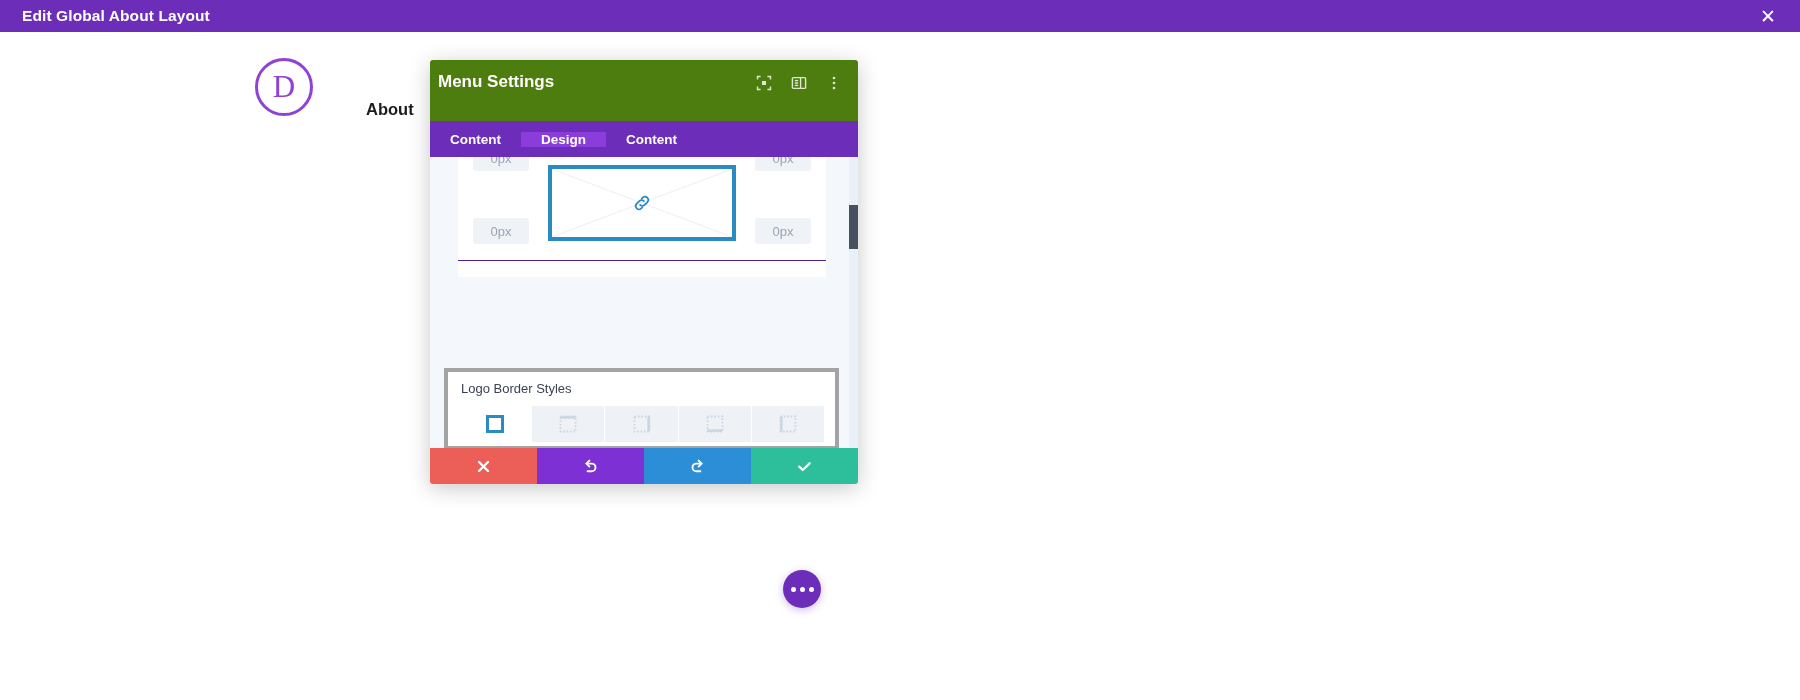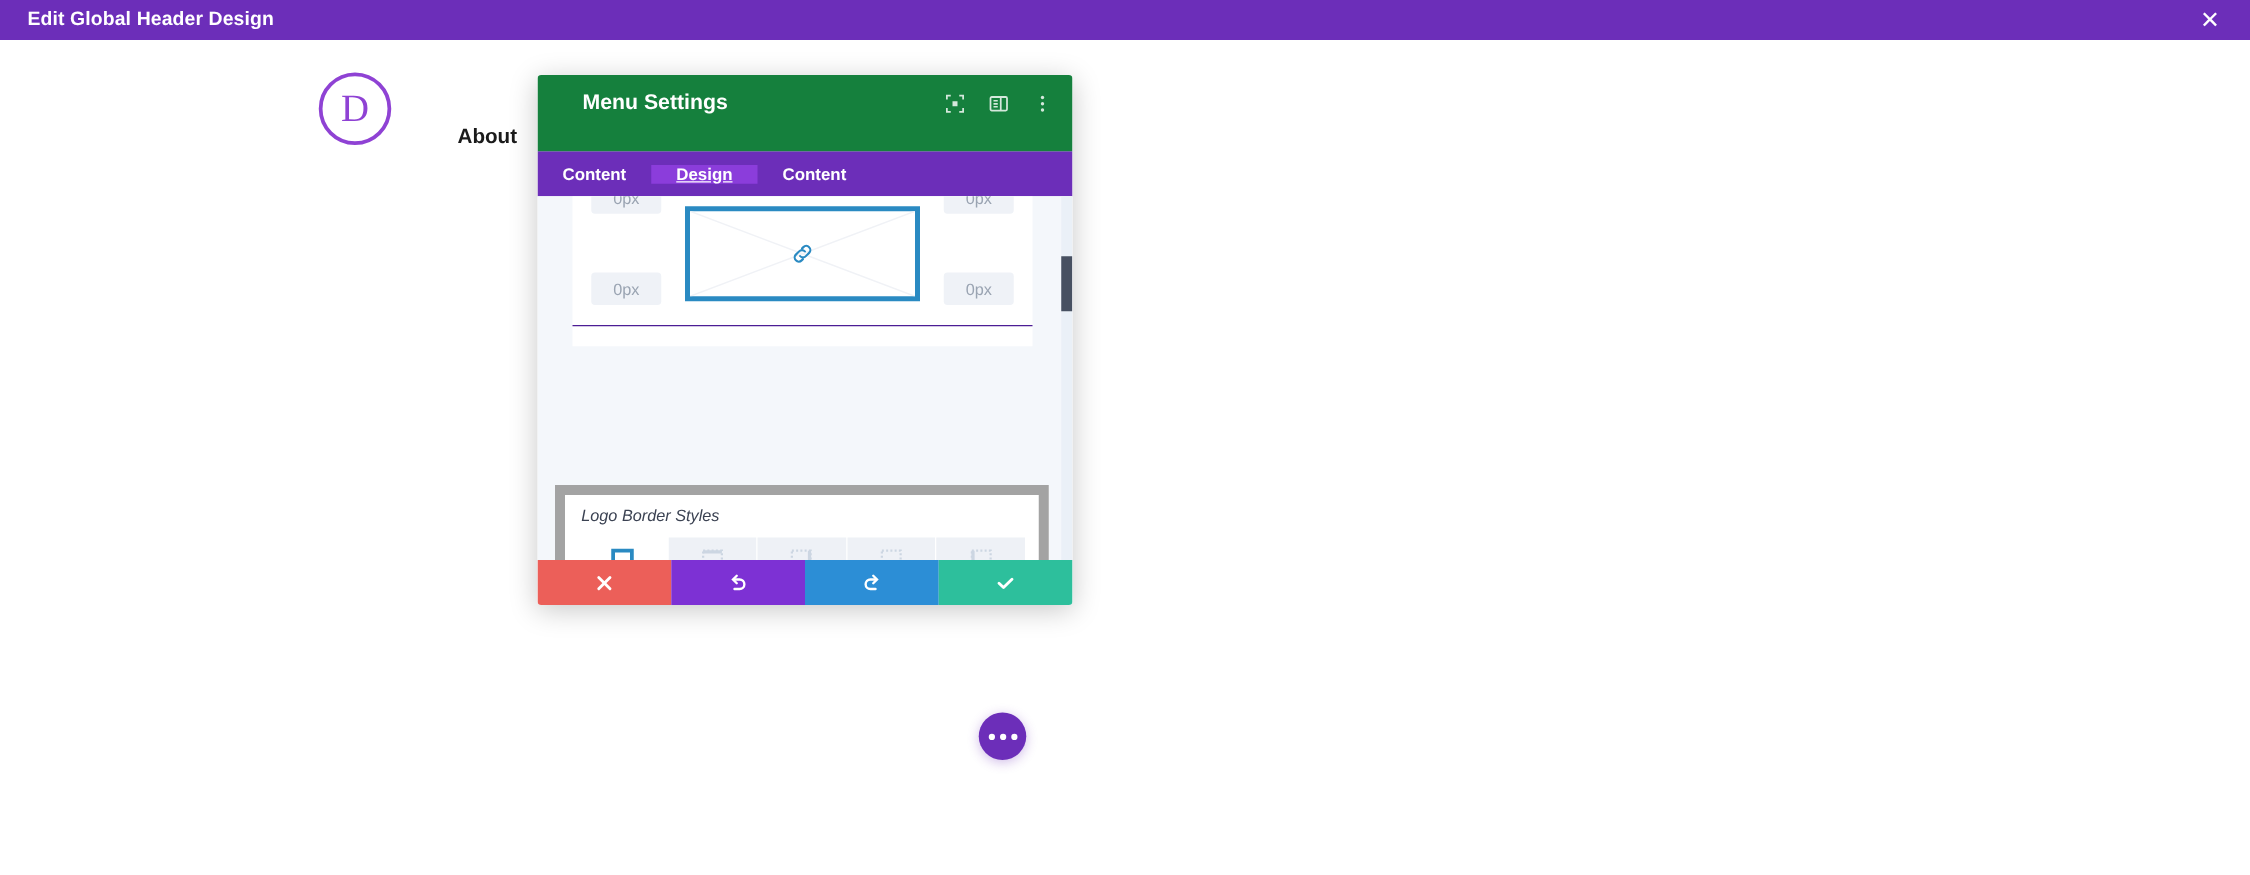--- a/index.html
+++ b/index.html
@@ -100,22 +100,22 @@
     height: 424px;
     background: #ffffff;
     box-shadow: 0 4px 22px rgba(0,0,0,0.22);
     overflow: hidden;
     border-radius: 3px;
   }
 
   .modal-head {
     position: relative;
     height: 61px;
-    background: #15803d;
-    padding: 11px 16px 0 36px;
+    background: #4d7c0f;
+    padding: 11px 16px 0 8px;
   }
   .modal-title {
     color: #ffffff;
     font-size: 17px;
     font-weight: bold;
     line-height: 1.25;
   }
   .modal-preset {
     color: #e8daf6;
     font-size: 12px;
@@ -153,21 +153,21 @@
     flex: none;
     color: #ffffff;
     font-size: 13.5px;
     font-weight: bold;
     display: flex;
     align-items: center;
     justify-content: center;
     cursor: pointer;
     padding: 0 20px;
   }
-  .tab.active { background: #8b3ddb; text-decoration: underline; }
+  .tab.active { background: #8b3ddb; }
 
   
   .modal-body {
     position: relative;
     height: 291px;
     background: #f4f7fb;
     overflow: hidden;
   }
   .body-inner {
     position: absolute;
@@ -225,28 +225,27 @@
     z-index: 2;
     width: 22px; height: 22px;
     display: flex;
     align-items: center;
     justify-content: center;
   }
 
   
   .highlight-box {
     position: absolute;
-    top: 231px;
+    top: 211px;
     left: 14px;
     width: 395px;
     height: 82px;
-    border: 8px solid #a3a3a3;
+    border: 4px solid #a3a3a3;
     background: #ffffff;
     z-index: 5;
-    font-style: italic;
   }
   .section-label {
     color: #3b4252;
     font-size: 13px;
     padding: 10px 0 0 13px;
     line-height: 1;
   }
   .style-row {
     display: flex;
     margin: 11px 11px 0 11px;
@@ -326,21 +325,21 @@
   .fab .dot {
     width: 5px; height: 5px;
     background: #ffffff;
     border-radius: 50%;
   }
 </style>
 </head>
 <body>
 
 <div class="admin-bar">
-  <span class="admin-title">Edit Global Header Design</span>
+  <span class="admin-title">Edit Global About Layout</span>
   <span class="admin-close">✕</span>
 </div>
 
 <div class="canvas">
 
   <div class="site-header">
     <div class="logo-circle">
       <span class="logo-letter">D</span>
     </div>
     <nav class="site-nav">

